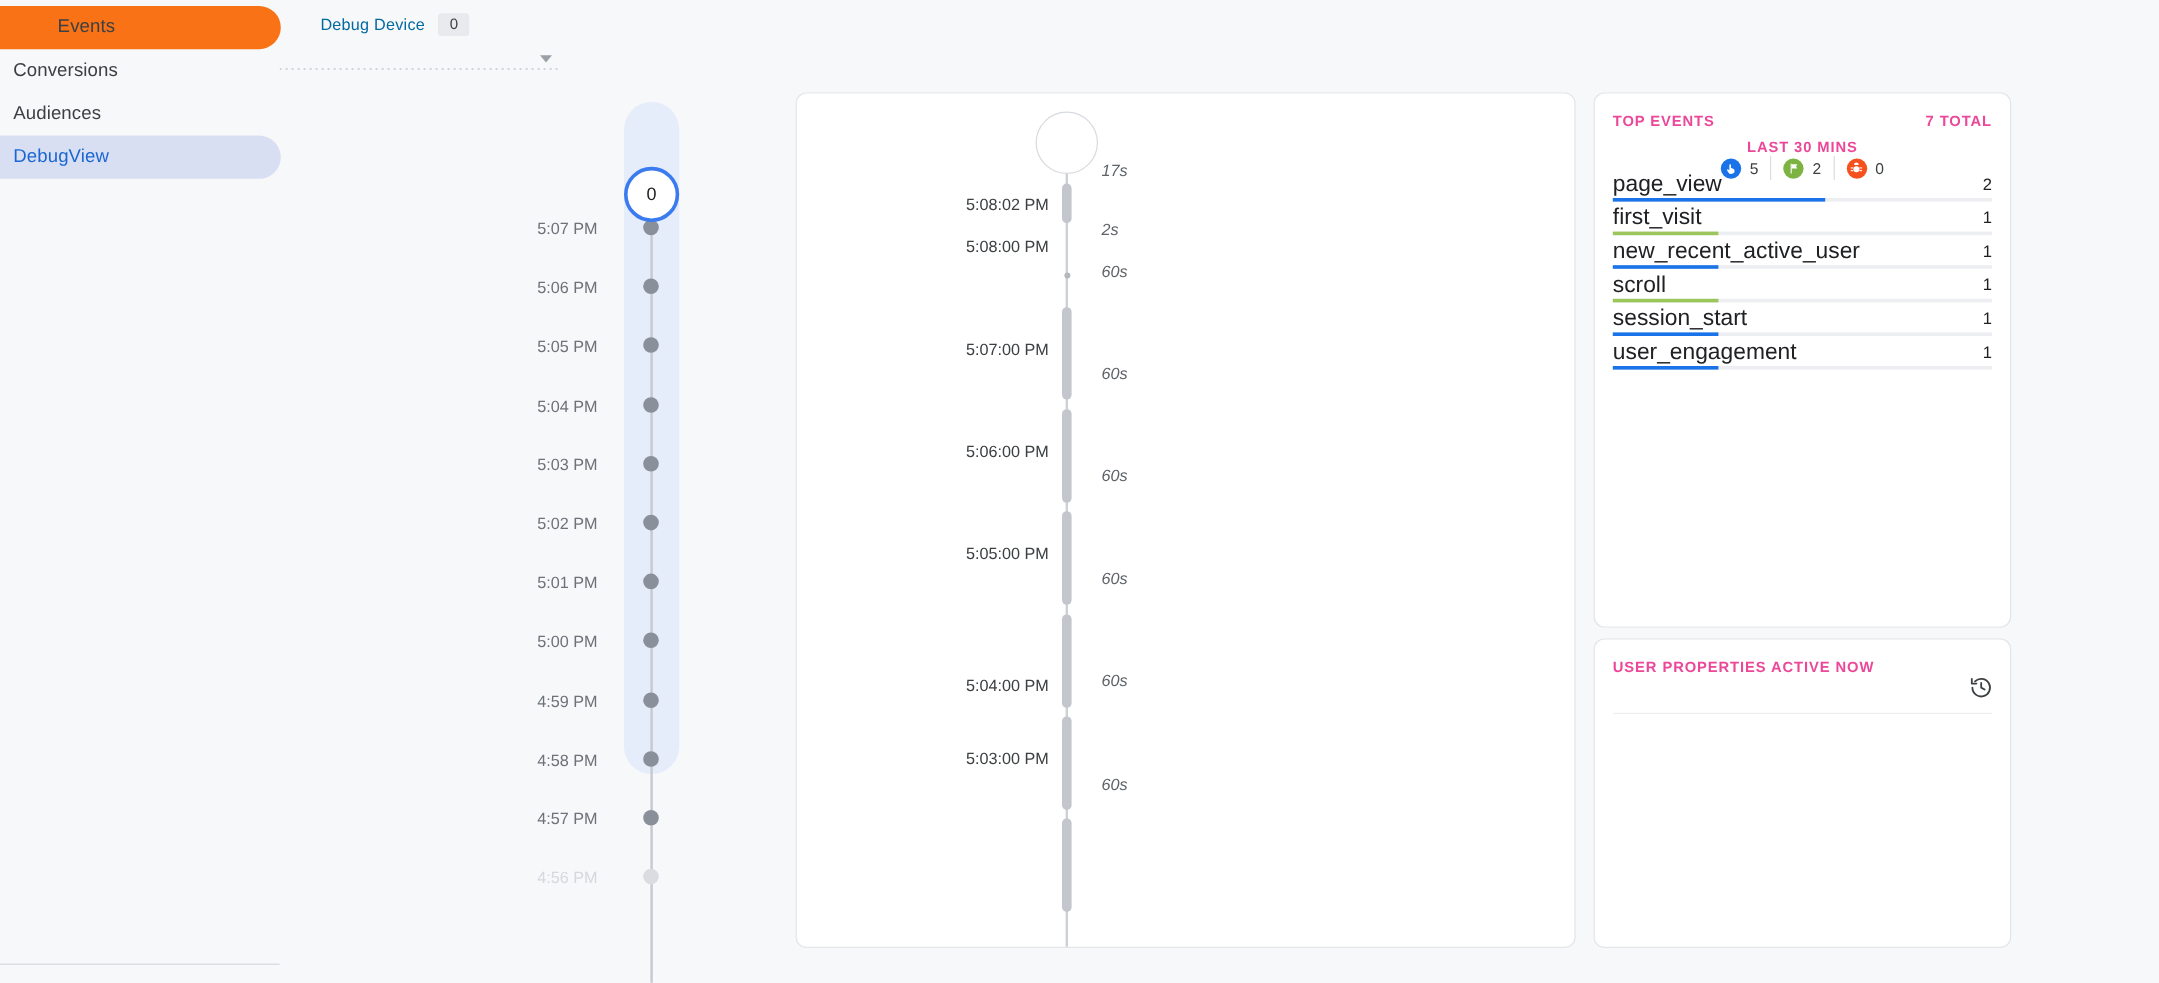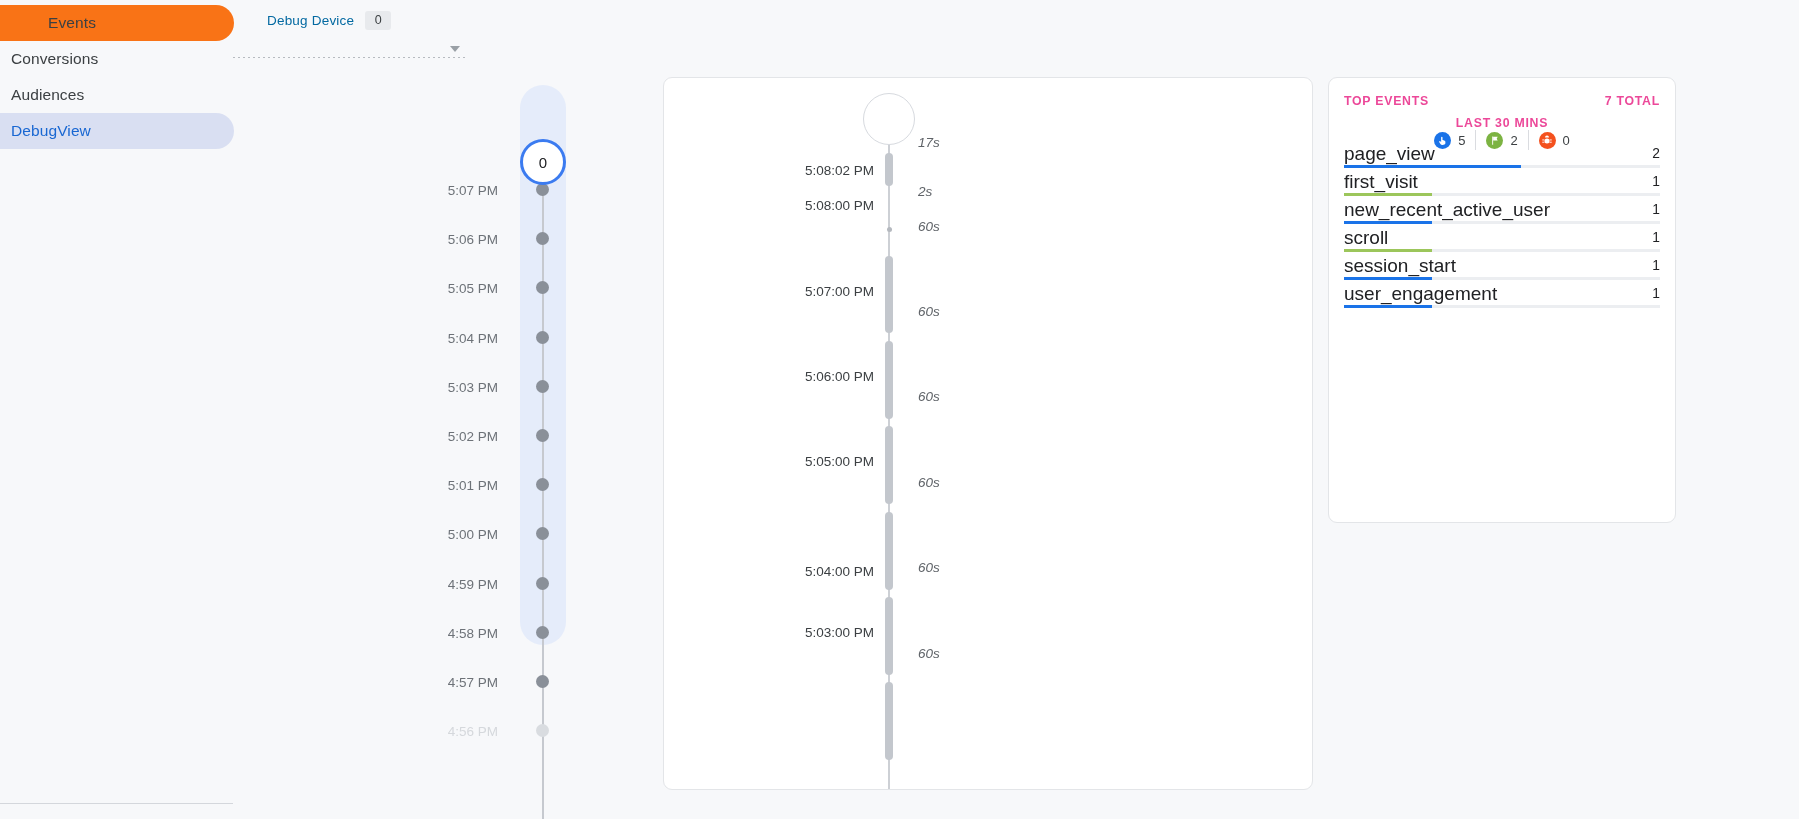--- a/index.html
+++ b/index.html
@@ -487,14 +487,27 @@
           <div class="event-row-inner">
             <span class="event-name">user_engagement</span>
             <span class="event-count">1</span>
           </div>
           <div class="event-track"></div>
           <div class="event-bar" style="width: 28%; background: rgb(26, 115, 232);"></div>
         </div>
       </div>
   </section>
 
+  <section id="user-props-card">
+    <div class="card-head-row" id="user-props-head">
+      <span class="card-kicker">USER PROPERTIES ACTIVE NOW</span>
+    </div>
+    <div id="history-icon-btn">
+      <svg width="20" height="20" viewBox="0 0 24 24" fill="none" stroke="#3c4043" stroke-width="1.8" stroke-linecap="round" stroke-linejoin="round">
+        <path d="M3.2 12a8.8 8.8 0 1 0 2.6-6.2"></path>
+        <polyline points="2.6,3.4 2.6,8 7.2,8"></polyline>
+        <polyline points="12,7.4 12,12 15.4,13.9"></polyline>
+      </svg>
+    </div>
+    <div id="user-props-divider"></div>
+  </section>
 
 </div>
 
 </body></html>

